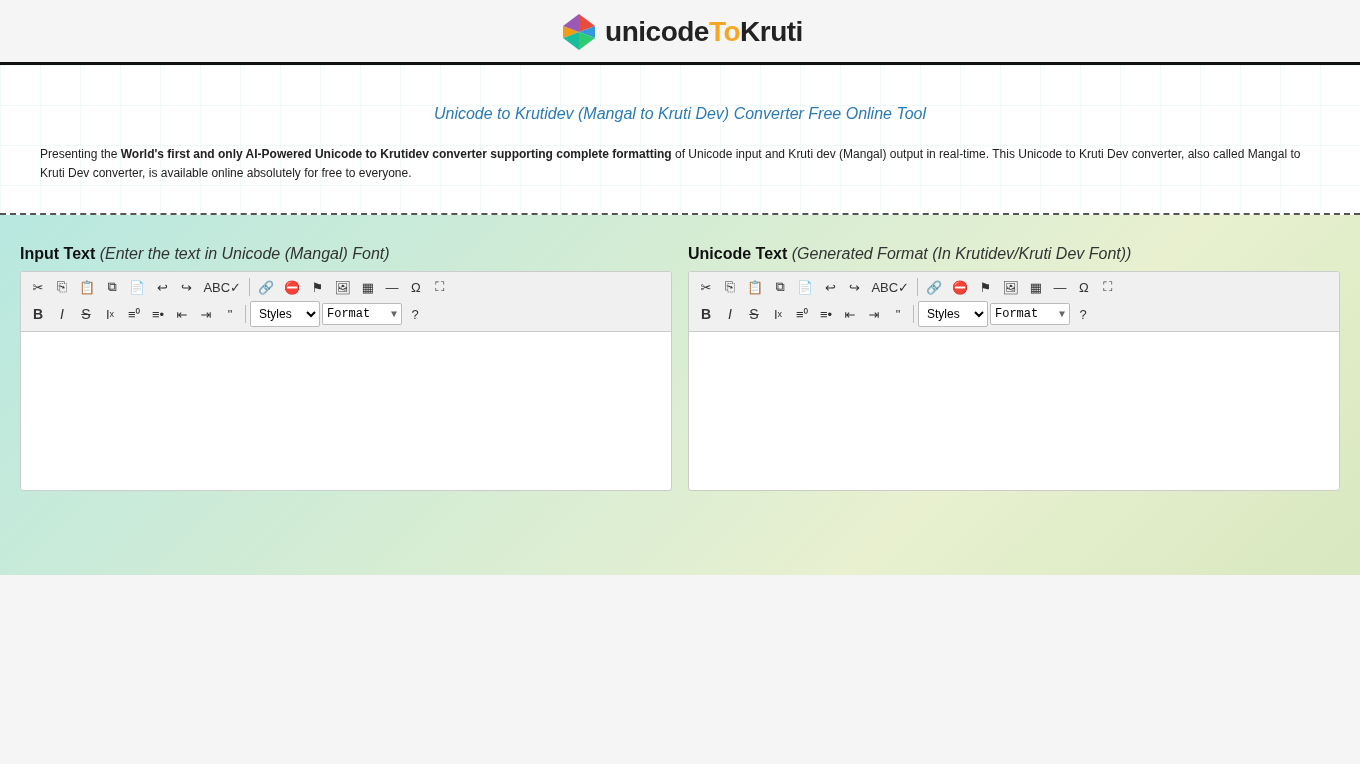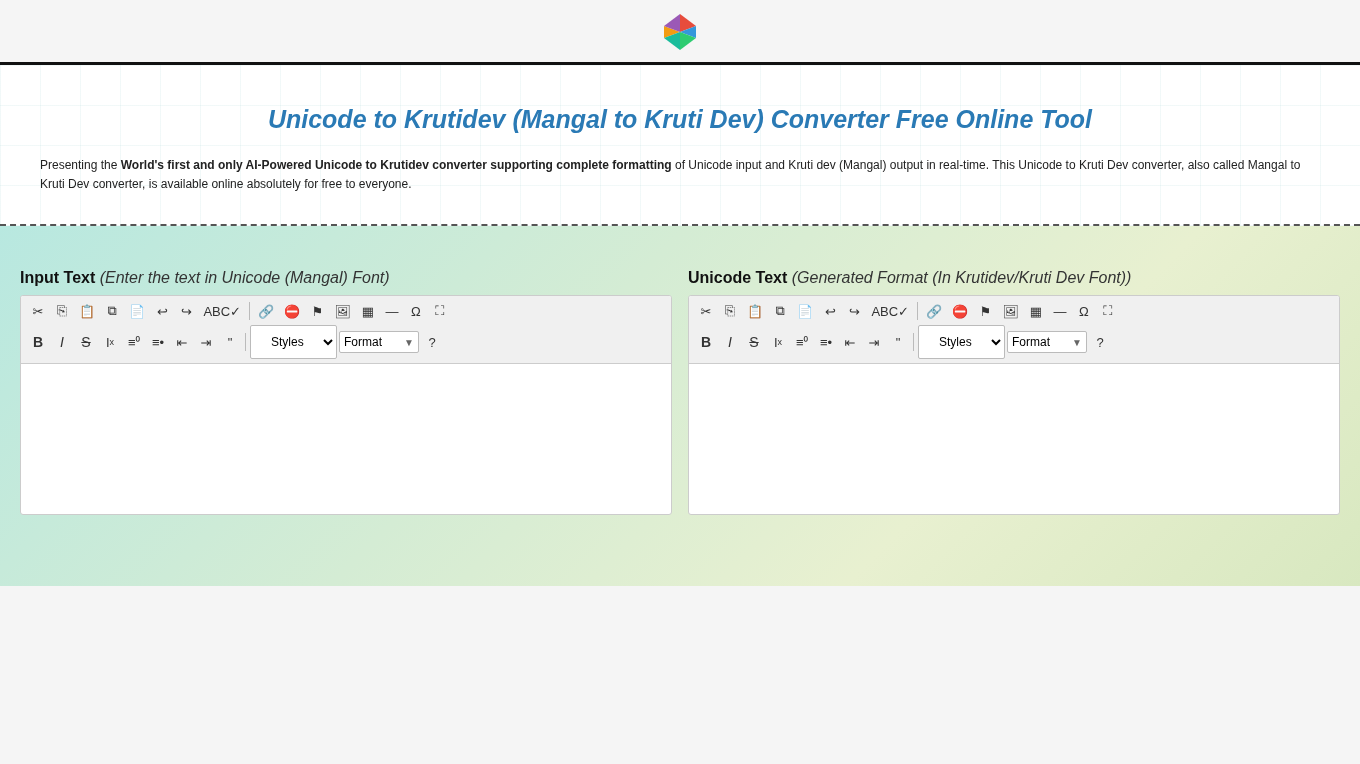--- a/index.html
+++ b/index.html
@@ -44,23 +44,23 @@
       border-bottom: 2px dashed #555;
     }
     .main-title {
       font-size: 68px;
       font-weight: 900;
       color: #111;
       margin-bottom: 18px;
       line-height: 1.1;
     }
     .subtitle {
-      font-size: 25px;
+      font-size: 16px;
       font-style: italic;
-      font-weight: 700;
+      font-weight: 400;
       color: #2a7ab5;
       margin-bottom: 22px;
     }
     .description {
       font-size: 12px;
       color: #222;
       line-height: 1.6;
       max-width: 1300px;
       margin: 0 auto;
       text-align: left;
@@ -71,21 +71,21 @@
     
     .editor-section {
       background: linear-gradient(135deg, #b8e8e0 0%, #d4ecd4 40%, #e8f0d0 70%, #d8e8c0 100%);
       padding: 30px 20px 40px;
       min-height: 360px;
     }
     .editors-row {
       display: flex;
       gap: 16px;
       max-width: 1320px;
-      margin: 13px auto;
+      margin: 0 auto;
     }
     .editor-panel {
       flex: 1;
       display: flex;
       flex-direction: column;
     }
     .editor-label {
       font-size: 16px;
       font-weight: 700;
       color: #111;
@@ -135,40 +135,41 @@
     .tb-btn.italic { font-style: italic; font-size: 14px; }
     .tb-btn.strike { text-decoration: line-through; font-size: 14px; }
     .tb-separator {
       width: 1px;
       height: 18px;
       background: #bbb;
       margin: 0 2px;
     }
     .tb-select {
       font-size: 12px;
-      padding: 1px 16px;
+      padding: 1px 4px;
       border: 1px solid #bbb;
       background: #fff;
       border-radius: 2px;
-      height: 34px;
+      height: 26px;
       cursor: pointer;
       min-width: 70px;
     }
     .tb-dropdown {
       font-size: 12px;
       padding: 1px 4px;
       border: 1px solid #bbb;
       background: #fff;
       border-radius: 2px;
       height: 22px;
       display: inline-flex;
       align-items: center;
       cursor: pointer;
       min-width: 80px;
       justify-content: space-between;
+      font-family: Liberation Mono, monospace;
     }
     .tb-dropdown .arrow { font-size: 10px; color: #666; }
     .editor-content {
       min-height: 140px;
       padding: 10px;
       font-size: 14px;
       color: #333;
       outline: none;
     }
 
@@ -183,20 +184,23 @@
 
     <svg class="logo-icon" viewBox="0 0 44 44">
       <polygon points="22,4 38,22 22,40 6,22" fill="none"></polygon>
       <polygon points="22,4 38,16 22,22" fill="#e74c3c"></polygon>
       <polygon points="38,16 38,28 22,22" fill="#3498db"></polygon>
       <polygon points="22,22 38,28 22,40" fill="#2ecc71"></polygon>
       <polygon points="6,16 22,22 6,28" fill="#f39c12"></polygon>
       <polygon points="22,4 6,16 22,22" fill="#9b59b6"></polygon>
       <polygon points="22,22 6,28 22,40" fill="#1abc9c"></polygon>
     </svg>
+    <span class="logo-text">
+      <span>unicode</span><span class="to">To</span><span class="kruti">Kruti</span>
+    </span>
   </div>
 </header>
 
 <section class="content-area">
   <p class="subtitle">Unicode to Krutidev (Mangal to Kruti Dev) Converter Free Online Tool</p>
   <p class="description">
     <span>Presenting the </span><strong>World's first and only AI-Powered Unicode to Krutidev converter supporting complete formatting</strong><span> of Unicode input and Kruti dev (Mangal) output in real-time. This Unicode to Kruti Dev converter, also called Mangal to Kruti Dev converter, is available online absolutely for free to everyone.</span>
   </p>
 </section>
 

